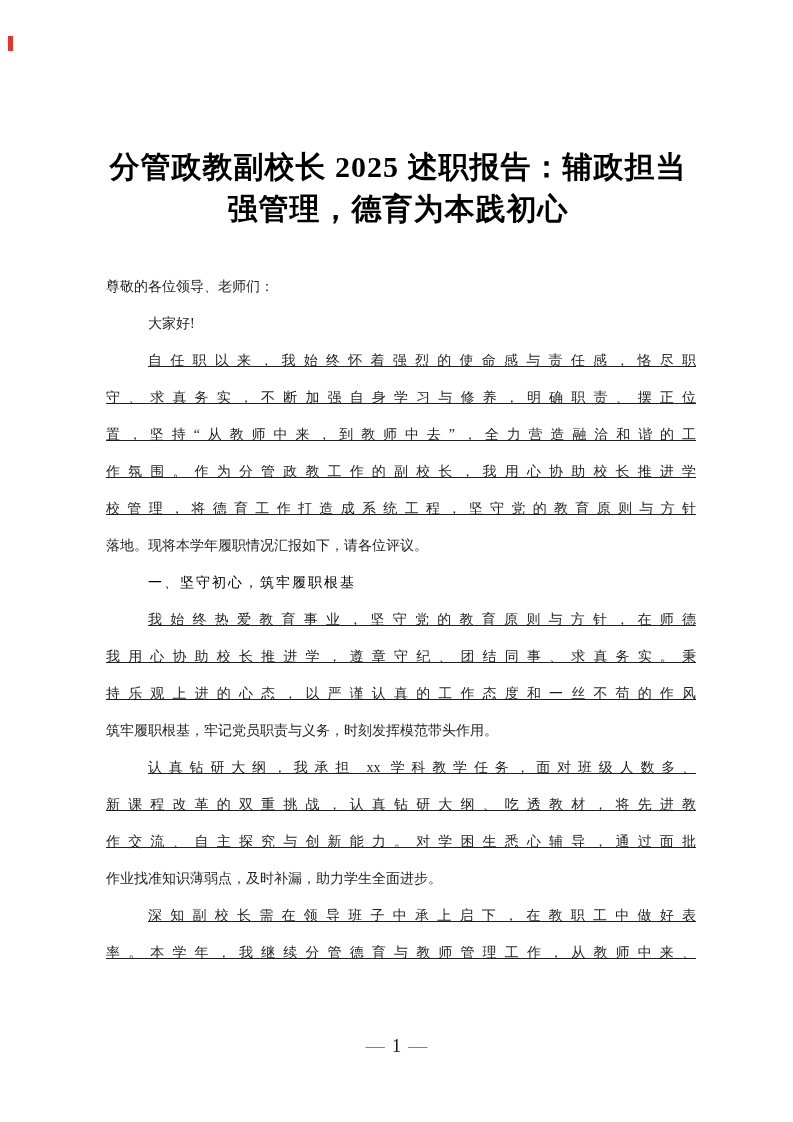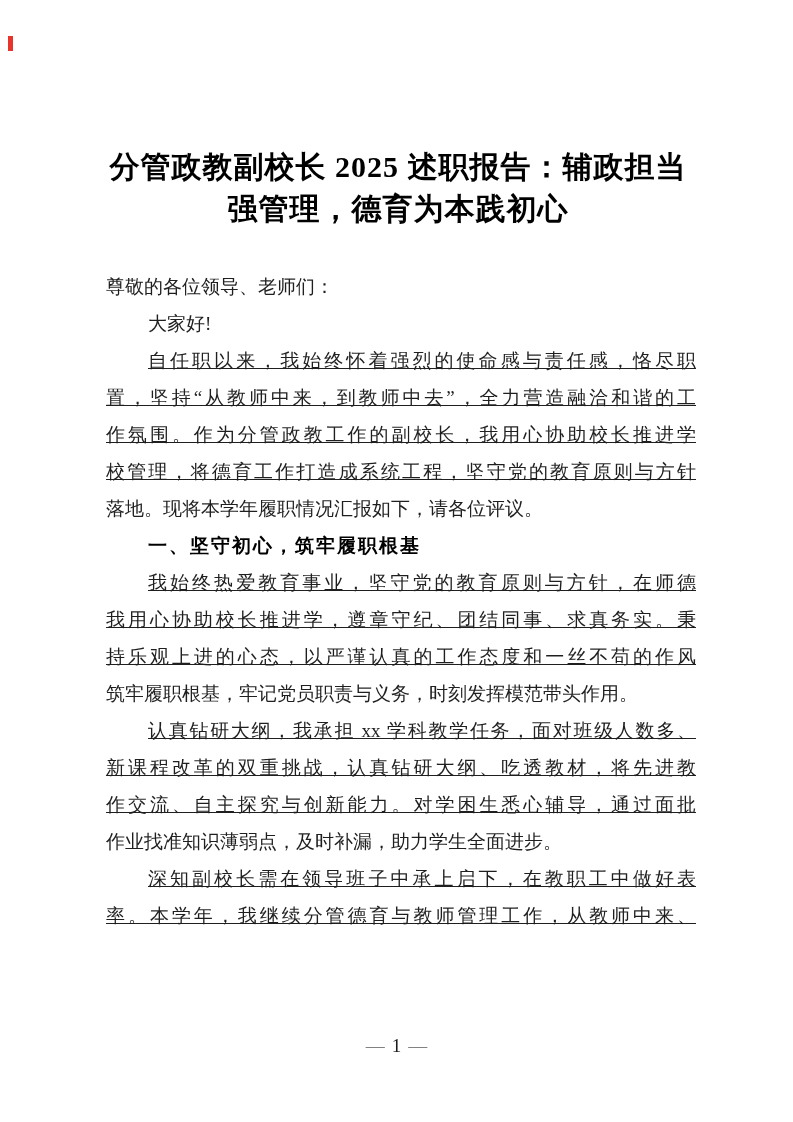--- a/index.html
+++ b/index.html
@@ -34,39 +34,39 @@
     font-size: 30px;
     line-height: 42px;
     letter-spacing: 1px;
     color: #000000;
   }
   .doc-body {
     position: absolute;
     left: 106px;
     width: 590px;
     top: 268px;
-    font-size: 19px;
+    font-size: 14px;
     color: #1f1f1f;
   }
   .line {
     height: 37px;
     line-height: 37px;
     white-space: nowrap;
   }
   .line.indent {
     padding-left: 42px;
   }
   .line.just {
     text-align: justify;
     text-align-last: justify;
     text-decoration: underline;
   }
   .line.bold {
     font-family: "Liberation Sans", "DejaVu Sans", sans-serif;
-    font-weight: bold;
+    font-weight: normal;
     letter-spacing: 2px;
     color: #000000;
   }
   .footer {
     position: absolute;
     left: 0;
     right: 0;
     top: 1035px;
     height: 22px;
     line-height: 22px;
@@ -88,20 +88,21 @@
 
   <div class="doc-title">
     <div>分管政教副校长 2025 述职报告：辅政担当</div>
     <div>强管理，德育为本践初心</div>
   </div>
 
   <div class="doc-body">
       <div class="line">尊敬的各位领导、老师们：</div>
       <div class="line indent">大家好!</div>
       <div class="line indent just">自任职以来，我始终怀着强烈的使命感与责任感，恪尽职</div>
+      <div class="line just">守、求真务实，不断加强自身学习与修养，明确职责、摆正位</div>
       <div class="line just">置，坚持“从教师中来，到教师中去”，全力营造融洽和谐的工</div>
       <div class="line just">作氛围。作为分管政教工作的副校长，我用心协助校长推进学</div>
       <div class="line just">校管理，将德育工作打造成系统工程，坚守党的教育原则与方针</div>
       <div class="line">落地。现将本学年履职情况汇报如下，请各位评议。</div>
       <div class="line indent bold">一、坚守初心，筑牢履职根基</div>
       <div class="line indent just">我始终热爱教育事业，坚守党的教育原则与方针，在师德</div>
       <div class="line just">我用心协助校长推进学，遵章守纪、团结同事、求真务实。秉</div>
       <div class="line just">持乐观上进的心态，以严谨认真的工作态度和一丝不苟的作风</div>
       <div class="line">筑牢履职根基，牢记党员职责与义务，时刻发挥模范带头作用。</div>
       <div class="line indent just">认真钻研大纲，我承担 xx 学科教学任务，面对班级人数多、</div>

